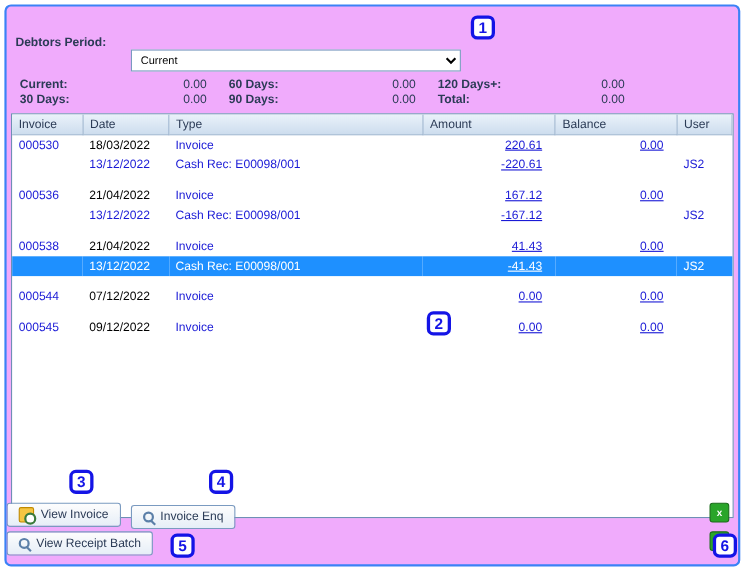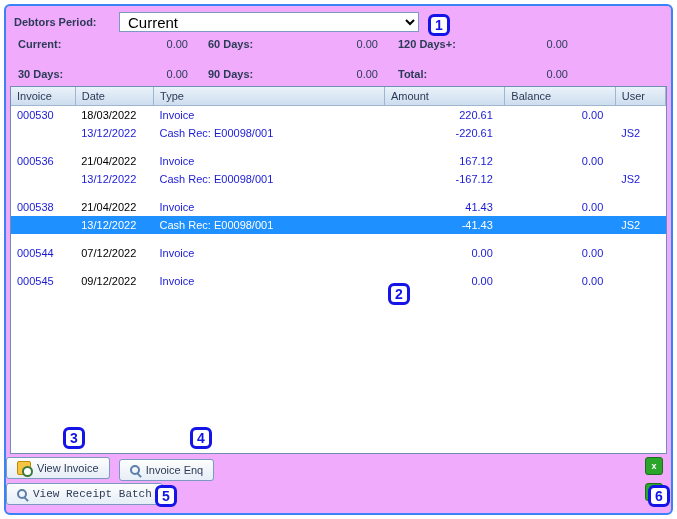--- a/index.html
+++ b/index.html
@@ -30,32 +30,33 @@
     font-weight: bold;
     color: #2b3b56;
     width: 105px;
   }
   .period-select {
     position: relative;
     flex: 0 0 300px;
   }
   .period-select select {
     width: 100%;
-    font-size: 15px;
+    font-size: 10px;
     font-family: inherit;
     background: #fff;
     border: 1px solid #7a9ac0;
     height: 20px;
     padding: 0 4px;
+    margin-top: 33px;
   }
   .summary {
     display: grid;
     grid-template-columns: 110px 80px 90px 100px 90px 100px;
     padding: 4px 10px 6px 12px;
-    row-gap: 18px;
+    row-gap: 2px;
     color: #2b3b56;
   }
   .summary .lbl { font-weight: bold; }
   .summary .val { text-align: right; padding-right: 20px; }
   .table-wrap {
     margin: 0 4px;
     border: 1px solid #6f8fb5;
     background: #fff;
     height: 368px;
     overflow: hidden;
@@ -77,21 +78,21 @@
     height: 18px;
   }
   thead th.num { text-align: left; }
   tbody td {
     padding: 3px 6px;
     height: 17px;
     color: #1a1ad6;
     white-space: nowrap;
   }
   tbody td.blk { color: #000; margin-top: 35px; }
-  tbody td.num { text-align: right; padding-right: 12px; }
+  tbody td.num { text-align: right; padding-right: 12px; text-decoration: underline; }
   tbody tr.sel td {
     background: #1e90ff;
     color: #fff;
   }
   tbody tr.spacer td { height: 10px; }
   .col-invoice { width: 64px; }
   .col-date    { width: 78px; }
   .col-type    { width: 230px; }
   .col-amount  { width: 120px; }
   .col-balance { width: 110px; }
@@ -313,21 +314,21 @@
       </span>
       &nbsp;
       <span class="btn btn-enq">
         <span class="ico"></span>
         <span>Invoice Enq</span>
       </span>
     </div>
     <span class="xls" style="top:4px;">
       <span>x</span>
     </span>
-    <div style="position:absolute; left:0; top:30px;font-family:Liberation Mono, monospace;">
+    <div style="position:absolute; left:0; top:30px;">
       <span class="btn btn-rec">
         <span class="ico"></span>
         <span>View Receipt Batch</span>
       </span>
     </div>
     <span class="xls" style="top:30px;">
       <span>x</span>
     </span>
   </div>
 

